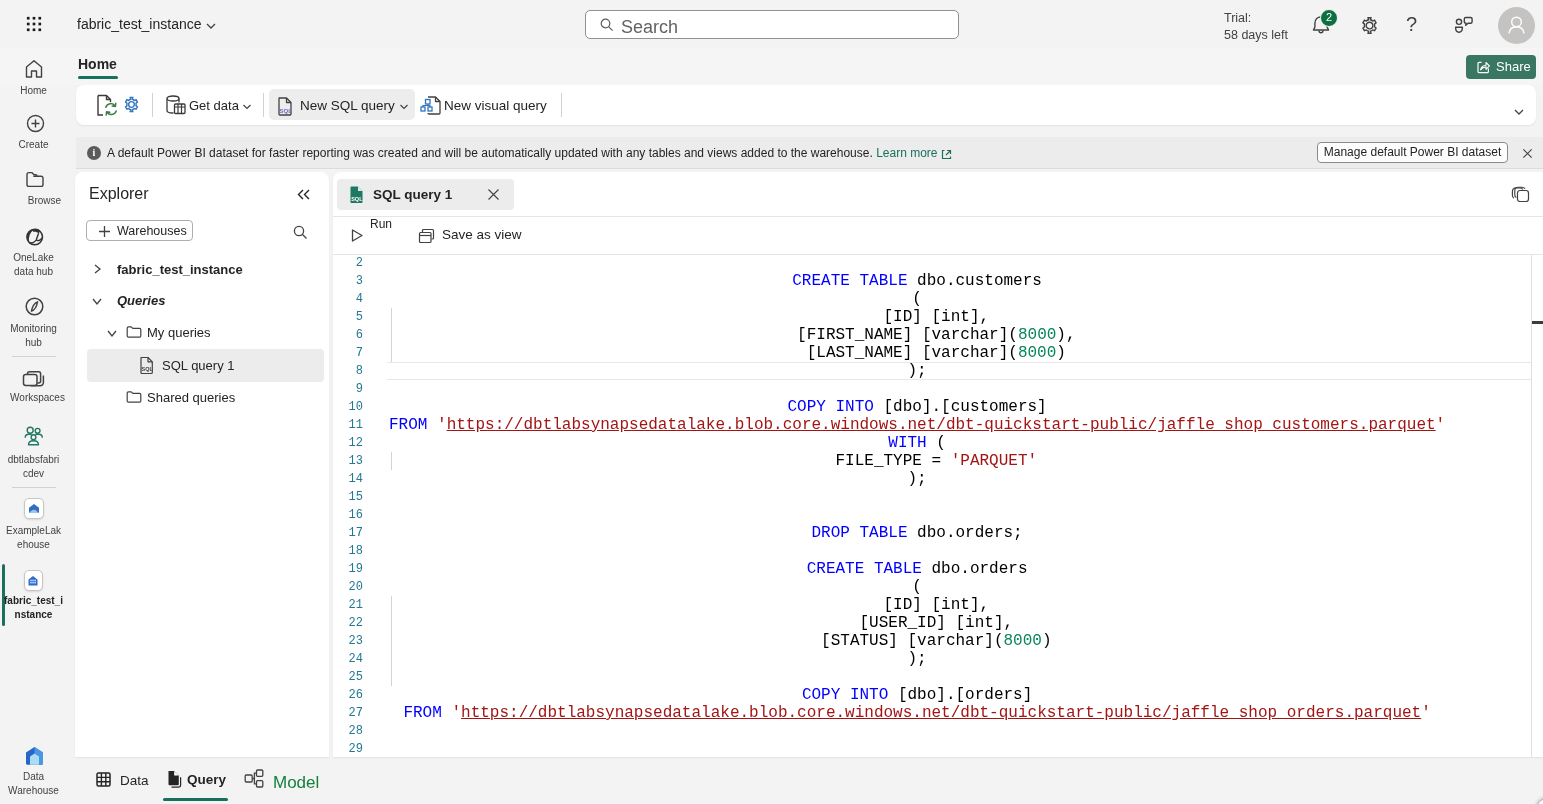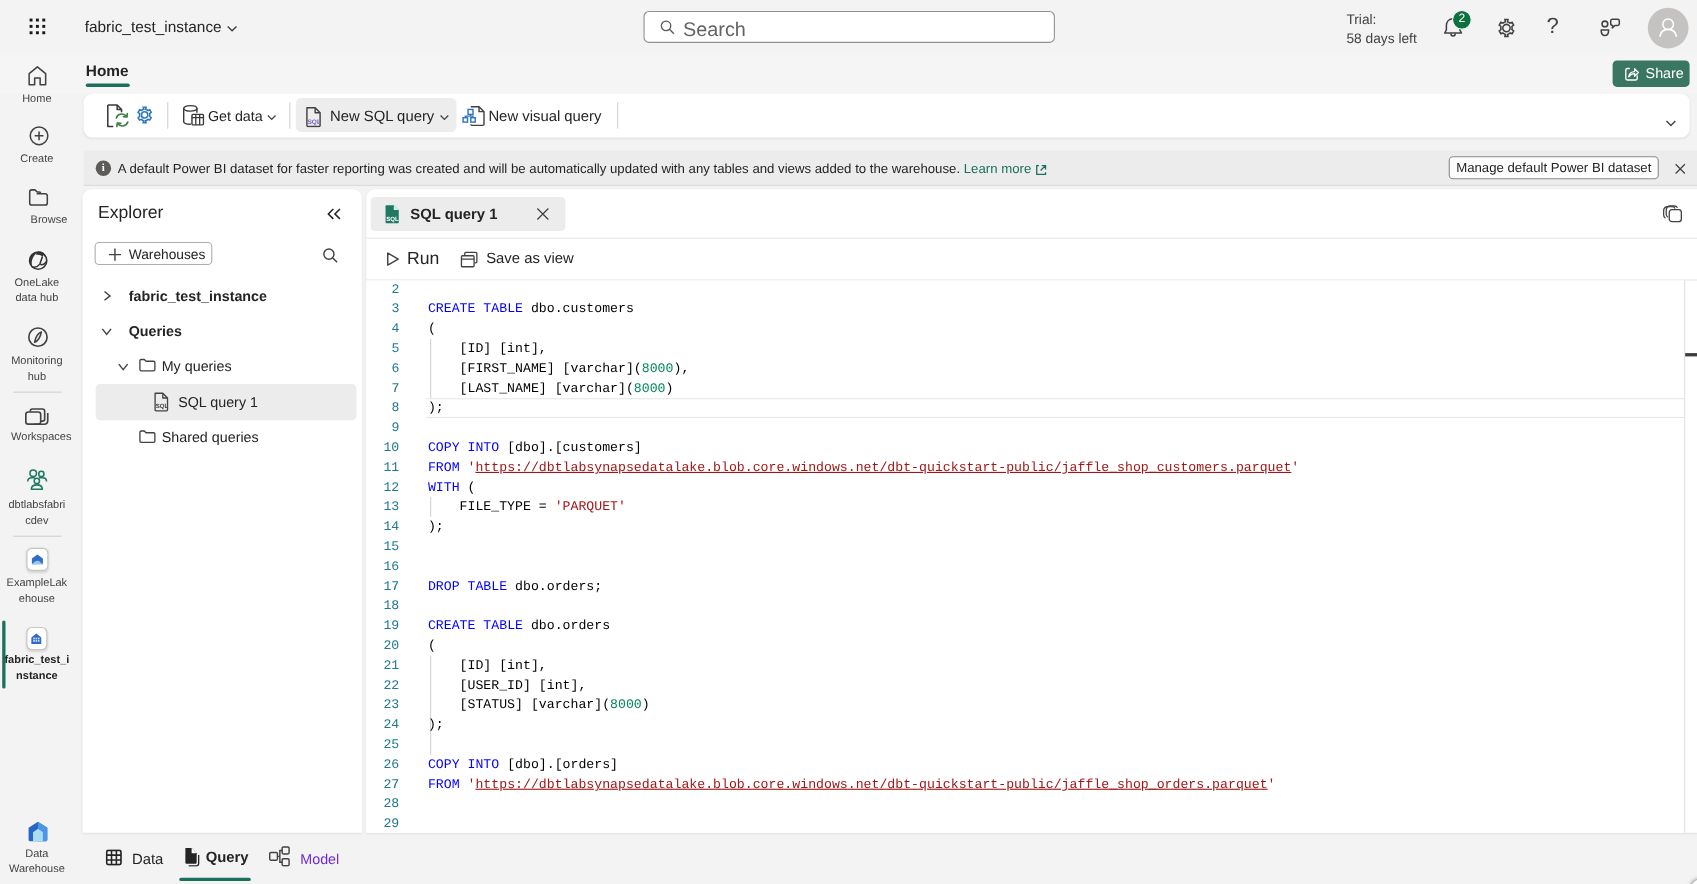--- a/index.html
+++ b/index.html
@@ -7,21 +7,21 @@
   font-family:"Liberation Sans", sans-serif; color:#242424; }
 .abs { position:absolute; }
 svg { display:block; }
 .lbl { font-size:10px; color:#424242; text-align:center; line-height:12px; }
 #app { position:absolute; left:0; top:0; width:1543px; height:804px; }
 .card { background:#fff; position:absolute; }
 .mono { font-family:"Liberation Mono", monospace; }
 .k { color:#0000ff; } .s { color:#a31515; } .n { color:#098658; } .c { color:#008000; }
 .s u { text-decoration:underline; }
 #codelines { font-size:0; }
-#codelines > div { height:18px; white-space:pre; font-size:12px; line-height:18px; }
+#codelines > div { height:18px; white-space:pre; font-size:16px; line-height:18px;text-align:center; }
 </style>
 </head>
 <body>
 <div id="app">
 
 <div class="abs" style="left:0;top:0;width:1543px;height:48px;background:#f3f3f3;">
 
   <svg class="abs" style="left:26px;top:16px" width="16" height="16" viewBox="0 0 18 18">
     <g fill="#1b1a19">
       <rect x="1" y="1" width="3" height="3"></rect>
@@ -244,21 +244,21 @@
     <path d="M9.5 9.5 L13.5 13.5" stroke="#424242" stroke-width="1.3"></path>
   </svg>
 
   <svg class="abs" style="left:91px;top:263px" width="12" height="12" viewBox="0 0 12 12">
     <path d="M4 2 L9 6 L4 10" fill="none" stroke="#424242" stroke-width="1.3"></path>
   </svg>
   <div class="abs" style="left:117px;top:262px;font-size:13px;font-weight:700;">fabric_test_instance</div>
   <svg class="abs" style="left:91px;top:295px" width="12" height="12" viewBox="0 0 12 12">
     <path d="M2 4 L6 9 L10 4" fill="none" stroke="#424242" stroke-width="1.3"></path>
   </svg>
-  <div class="abs" style="left:117px;top:293px;font-size:13px;font-weight:700;">Queries</div>
+  <div class="abs" style="left:117px;top:293px;font-size:13px;font-weight:700;font-style:italic;">Queries</div>
   <svg class="abs" style="left:106px;top:327px" width="12" height="12" viewBox="0 0 12 12">
     <path d="M2 4 L6 9 L10 4" fill="none" stroke="#424242" stroke-width="1.3"></path>
   </svg>
   <svg class="abs" style="left:126px;top:325px" width="16" height="14" viewBox="0 0 16 14">
     <path d="M1.2 3 C1.2 2.3 1.7 1.8 2.4 1.8 L5.2 1.8 L6.8 3.4 L13.6 3.4 C14.3 3.4 14.8 3.9 14.8 4.6 L14.8 11 C14.8 11.7 14.3 12.2 13.6 12.2 L2.4 12.2 C1.7 12.2 1.2 11.7 1.2 11 Z" fill="none" stroke="#424242" stroke-width="1.2" stroke-linejoin="round"></path>
   </svg>
   <div class="abs" style="left:147px;top:325px;font-size:13px;">My queries</div>
   <div class="abs" style="left:87px;top:349px;width:237px;height:33px;background:#ececec;border-radius:4px;"></div>
   <svg class="abs" style="left:139px;top:356px" width="15" height="19" viewBox="0 0 15 19">
     <path d="M2 1.5 L9 1.5 L13.3 5.8 L13.3 16.5 C13.3 17.1 12.9 17.5 12.3 17.5 L3 17.5 C2.4 17.5 2 17.1 2 16.5 L2 2.5 C2 1.9 2.4 1.5 3 1.5 Z" fill="none" stroke="#424242" stroke-width="1.2" stroke-linejoin="round"></path>
@@ -288,21 +288,21 @@
   <svg class="abs" style="left:1511px;top:186px" width="19" height="17" viewBox="0 0 19 17">
     <rect x="6.5" y="4.5" width="11" height="11" rx="2.5" fill="none" stroke="#424242" stroke-width="1.2"></rect>
     <path d="M4.2 12 C3 11.4 2.6 10.6 2.6 9 L2.6 5.5 C2.6 3 4 1.6 6.5 1.6 L10 1.6 C11.6 1.6 12.4 2 13 3.2" fill="none" stroke="#424242" stroke-width="1.2" transform="translate(-1.2,0.3)"></path>
     <path d="M4.2 12 C3 11.4 2.6 10.6 2.6 9 L2.6 5.5 C2.6 3 4 1.6 6.5 1.6 L10 1.6 C11.6 1.6 12.4 2 13 3.2" fill="none" stroke="#424242" stroke-width="1.2" transform="translate(1.2,-0.3) scale(0.98)"></path>
   </svg>
   <div class="abs" style="left:333px;top:216px;width:1210px;height:1px;background:#e5e5e5;"></div>
 
   <svg class="abs" style="left:350px;top:228px" width="14" height="15" viewBox="0 0 14 15">
     <path d="M2.5 2 L12 7.5 L2.5 13 Z" fill="none" stroke="#424242" stroke-width="1.3" stroke-linejoin="round"></path>
   </svg>
-  <div class="abs" style="left:370px;top:227px;font-size:16px;">Run</div>
+  <div class="abs" style="left:370px;top:217px;font-size:12px;">Run</div>
   <svg class="abs" style="left:418px;top:228px" width="17" height="16" viewBox="0 0 17 16">
     <rect x="1.5" y="4.5" width="11.5" height="10" rx="1" fill="none" stroke="#424242" stroke-width="1.2"></rect>
     <path d="M1.5 7.5 L13 7.5" stroke="#424242" stroke-width="1.2"></path>
     <path d="M4.5 4 L4.5 2.5 C4.5 1.9 4.9 1.5 5.5 1.5 L14.5 1.5 C15.1 1.5 15.5 1.9 15.5 2.5 L15.5 10 C15.5 10.6 15.1 11 14.5 11 L13.5 11" fill="none" stroke="#424242" stroke-width="1.2"></path>
   </svg>
   <div class="abs" style="left:442px;top:227px;font-size:13.5px;">Save as view</div>
   <div class="abs" style="left:333px;top:254px;width:1210px;height:1px;background:#e5e5e5;"></div>
 
   <div class="abs" style="left:333px;top:255px;width:1198px;height:502px;overflow:hidden;background:#fff;">
     <div class="abs mono" style="left:3px;top:-1px;width:27px;font-size:12px;line-height:18px;text-align:right;color:#237893;white-space:pre;">2
@@ -384,18 +384,18 @@
     <path d="M8.2 2 L8.2 6.6 L12.8 6.6 Z" fill="#fff"></path>
     <path d="M14.6 8.3 L14.6 16 C14.6 17.3 13.8 18.1 12.5 18.1 L5.5 18.1" fill="none" stroke="#242424" stroke-width="1.2"></path>
   </svg>
   <div class="abs" style="left:187px;top:772px;font-size:13.5px;font-weight:700;color:#242424;">Query</div>
   <svg class="abs" style="left:244px;top:769px" width="20" height="19" viewBox="0 0 20 19">
     <rect x="1.2" y="6" width="7" height="7" rx="1" fill="none" stroke="#424242" stroke-width="1.3"></rect>
     <rect x="12.5" y="1" width="6.3" height="6.3" rx="1" fill="none" stroke="#424242" stroke-width="1.3"></rect>
     <rect x="12.5" y="11.7" width="6.3" height="6.3" rx="1" fill="none" stroke="#424242" stroke-width="1.3"></rect>
     <path d="M8.2 9.5 L10.4 9.5 M12.5 4.1 L10.4 4.1 L10.4 14.8 L12.5 14.8" fill="none" stroke="#424242" stroke-width="1.3"></path>
   </svg>
-  <div class="abs" style="left:273px;top:773px;font-size:13px;color:#6d28d9;">Model</div>
+  <div class="abs" style="left:273px;top:773px;font-size:17px;color:#15803d;">Model</div>
   <div class="abs" style="left:163px;top:798px;width:65px;height:3px;background:#19705c;border-radius:2px;"></div>
   <div class="abs" style="left:1536px;top:798px;width:22px;height:22px;border-radius:50%;background:#fff;border:1.5px solid #b5b3b1;box-shadow:-1px -1px 3px rgba(0,0,0,0.15);"></div>
 </div>
 
 </div>
 
 </body></html>

